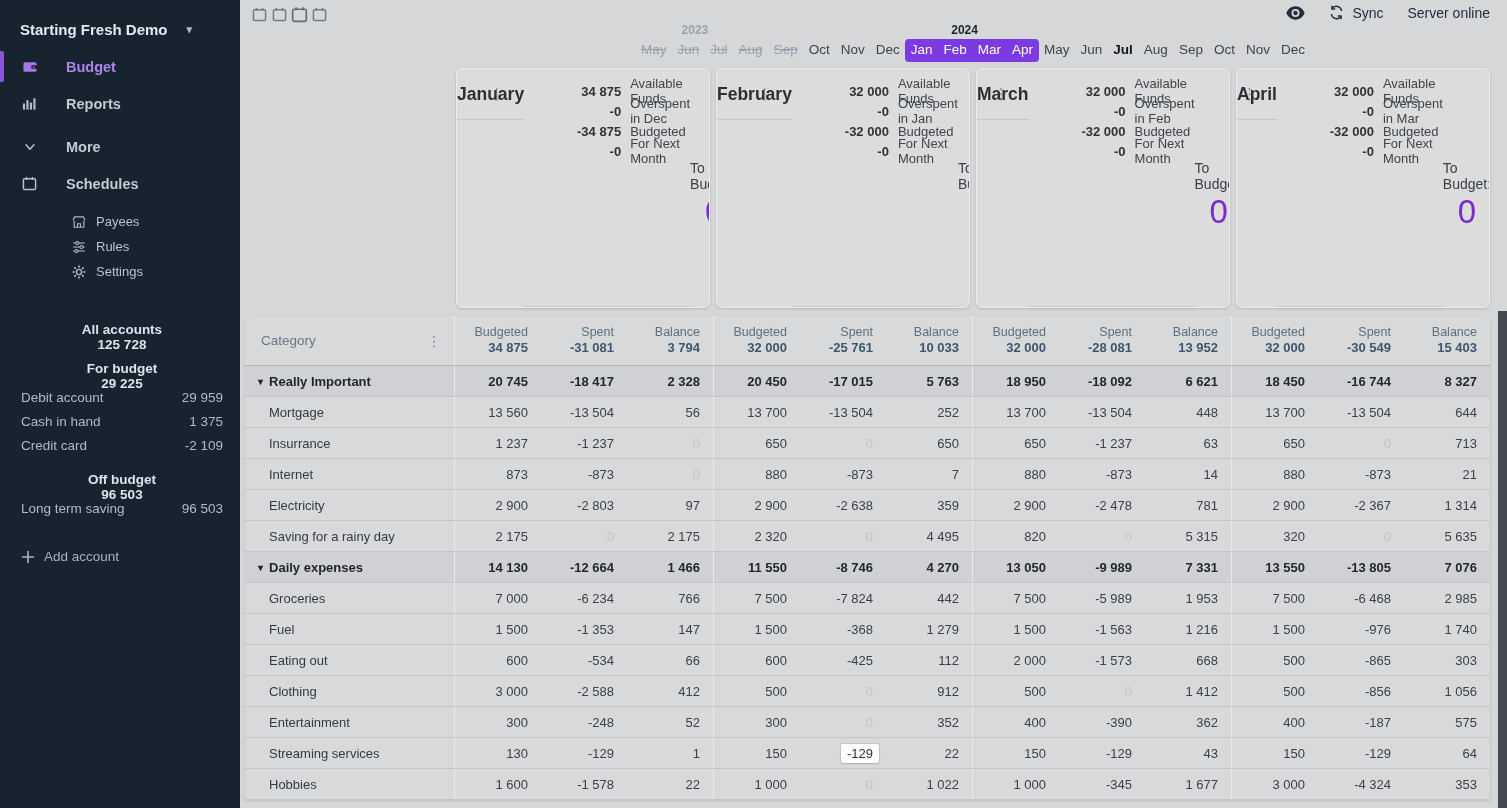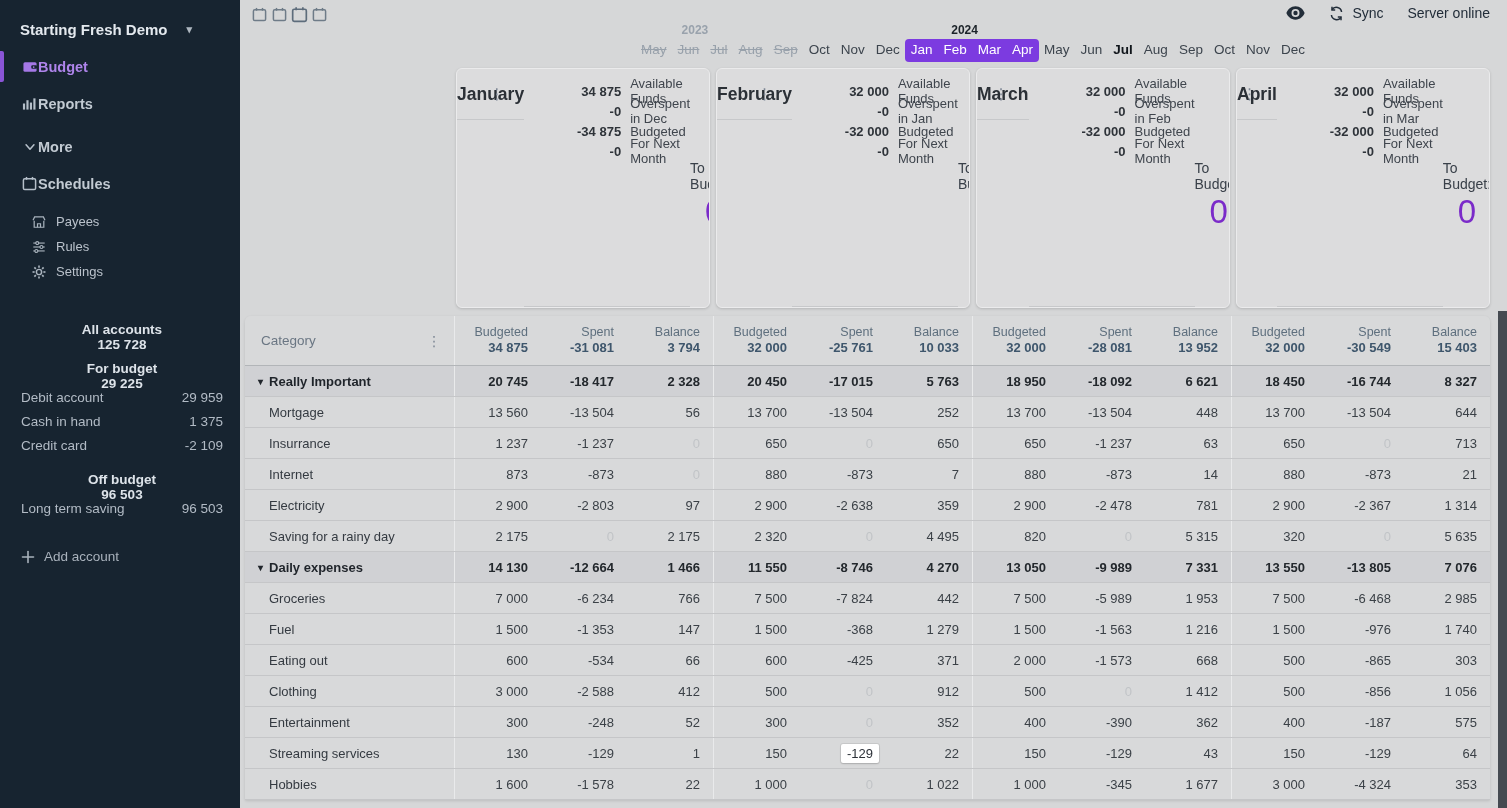--- a/index.html
+++ b/index.html
@@ -15,33 +15,33 @@
   .sidebar {
     position:absolute; left:0; top:0; width:240px; height:808px;
     background:#172430; color:#c6cdd5; z-index:5;
   }
   .sb-title {
     padding:21px 20px 10px 20px; font-size:15px; font-weight:700; color:#e4e9ee;
     display:flex; align-items:center; gap:19px; cursor:pointer;
   }
   .sb-title .caret { font-size:11px; color:#aeb7c0; }
   .nav-item {
-    height:37px; display:flex; align-items:center; gap:0;
+    height:37px; display:flex; align-items:center; gap:28px;
     padding-left:21px; font-size:14.5px; font-weight:600; color:#c2cad2;
     position:relative; cursor:pointer;
   }
   .nav-item .icon { color:#b5bfc9; width:17px; display:flex; justify-content:center; }
   .nav-item.active { color:#ae84ea; }
   .nav-item.active .icon { color:#a578e6; }
   .nav-item.active::before {
     content:""; position:absolute; left:0; top:3px; bottom:3px; width:4px;
     background:#8a55d6; border-radius:0 2px 2px 0;
   }
   .nav-item.more { margin-top:6px; font-weight:600; }
-  .sub-items { margin-top:7px; }
+  .sub-items { margin-top:7px;margin-left:40px; }
   .sub-item {
     height:25px; display:flex; align-items:center; gap:10px;
     padding-left:32px; font-size:13px; font-weight:400; color:#bac2cb; cursor:pointer;
   }
   .sub-item .icon { color:#a9b3bd; width:14px; display:flex; justify-content:center; }
 
   .accounts { margin-top:38px; font-size:13.5px; }
   .acct-row {
     display:flex; justify-content:space-between; align-items:center;
     height:24px; padding:0 17px 0 21px; cursor:pointer;
@@ -59,21 +59,21 @@
   .main { position:absolute; left:240px; top:0; width:1267px; height:808px; }
 
   .cal-icons { position:absolute; left:12px; top:7px; display:flex; gap:5px; color:#5d6c7b; }
   .cal-icons .icon { cursor:pointer; opacity:.85; }
   .cal-icons .icon.big { transform:scale(1.12); opacity:1; }
 
   .top-right {
     position:absolute; right:17px; top:5px; display:flex; align-items:center; gap:24px;
     font-size:14px; color:#222d39;
   }
-  .top-right .tr-item { display:flex; align-items:center; gap:8px; cursor:pointer; }
+  .top-right .tr-item { display:flex; align-items:flex-start; gap:8px; cursor:pointer; }
 
   
   .month-strip {
     position:absolute; left:216px; top:39px; width:1034px;
     display:flex; justify-content:center;
   }
   .mn {
     position:relative; padding:3px 5.5px; font-size:13.5px; color:#3c444d;
     cursor:pointer; line-height:1.25; white-space:nowrap;
   }
@@ -1019,21 +1019,21 @@
           </div>
         </div>
         <div class="t-mcells">
           <div class="t-cell">
             <span>600</span>
           </div>
           <div class="t-cell">
             <span>-425</span>
           </div>
           <div class="t-cell">
-            <span>371</span>
+            <span>112</span>
           </div>
         </div>
         <div class="t-mcells">
           <div class="t-cell">
             <span>2 000</span>
           </div>
           <div class="t-cell">
             <span>-1 573</span>
           </div>
           <div class="t-cell">

